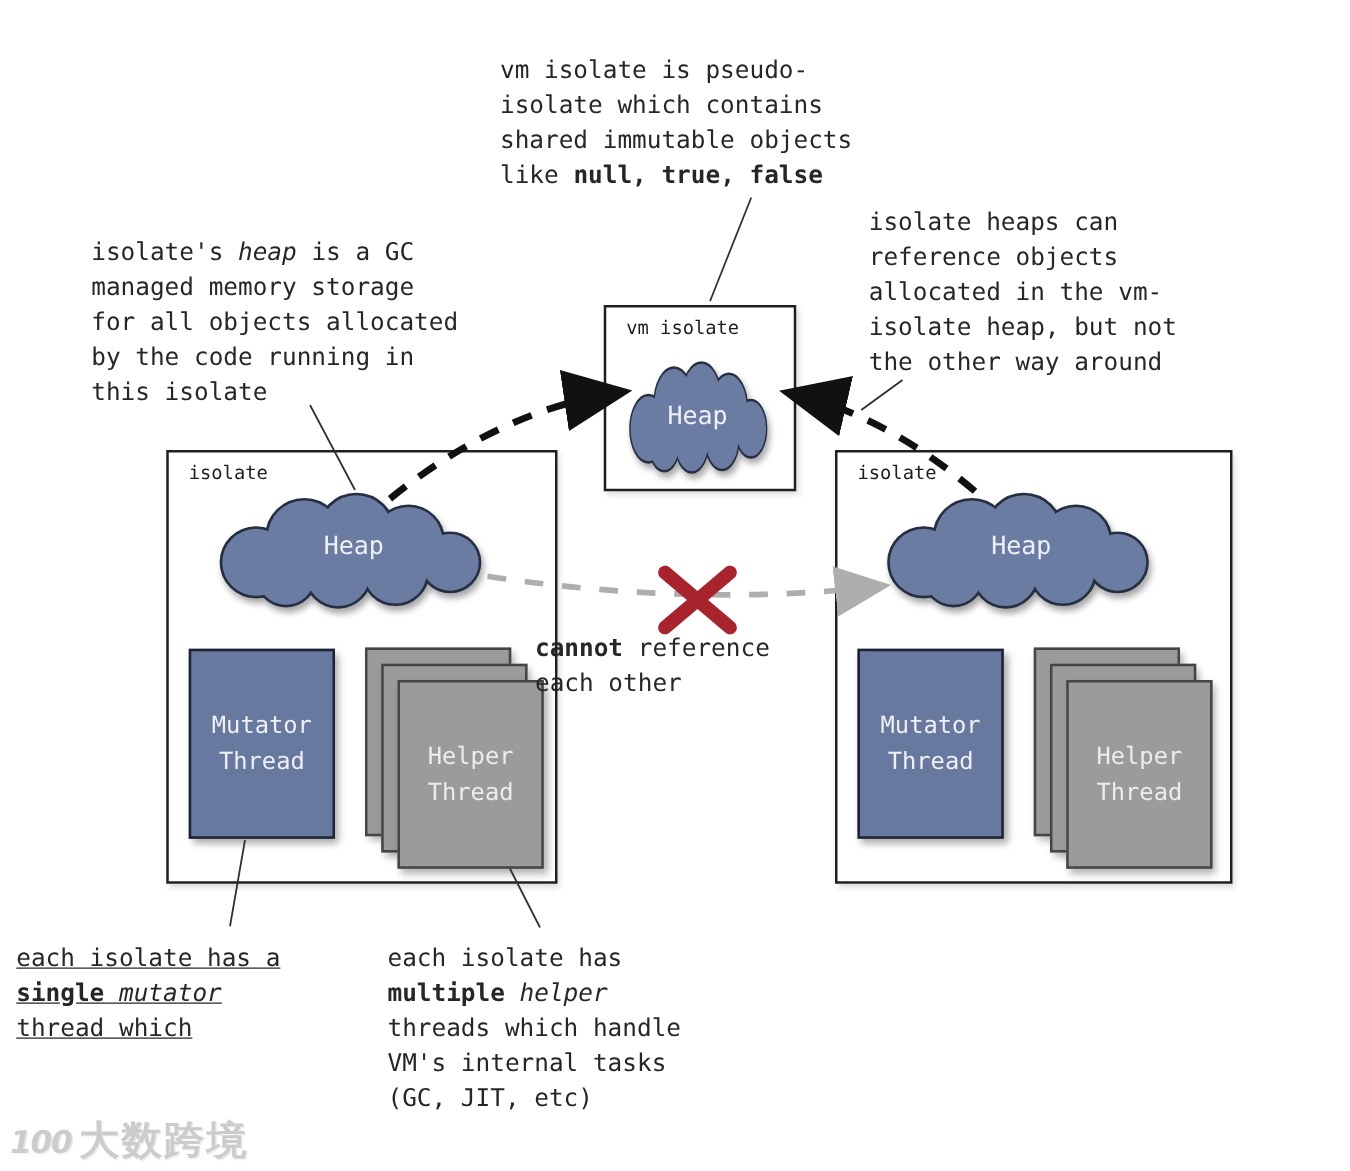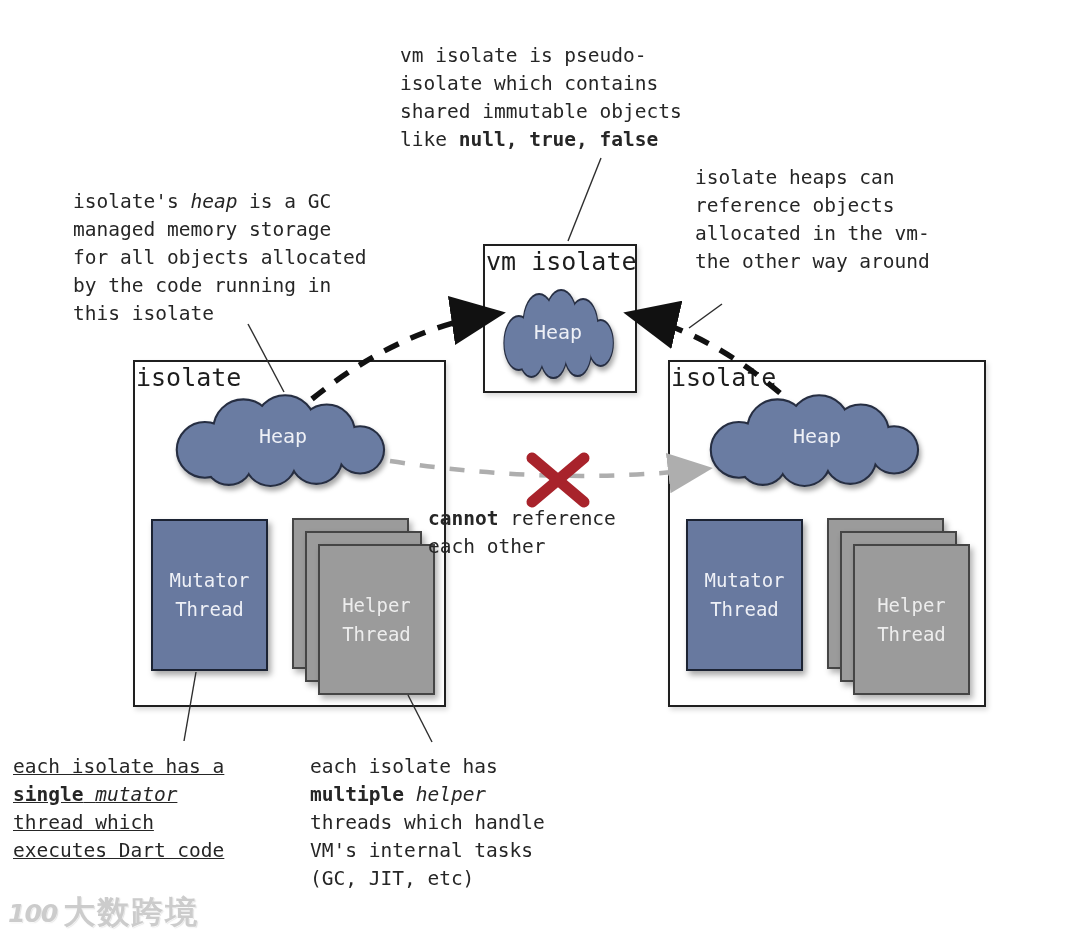--- a/index.html
+++ b/index.html
@@ -23,21 +23,21 @@
   }
   
   .box{
     position:absolute;background:#ffffff;border:2px solid var(--box-border);
     box-sizing:border-box;box-shadow:2px 3px 5px rgba(0,0,0,0.15);
   }
   .left-box{left:133px;top:360px;width:313px;height:347px;}
   .right-box{left:668px;top:360px;width:318px;height:347px;}
   .vm-box{left:483px;top:244px;width:154px;height:149px;}
   .box-label{
-    position:absolute;top:4px;left:1px;font-size:25px;line-height:24px;color:#1d1d1d;
+    position:absolute;top:4px;left:16px;font-size:15px;line-height:24px;color:#1d1d1d;
     white-space:nowrap;
   }
   
   .thread-box{
     position:absolute;box-sizing:border-box;display:flex;align-items:center;justify-content:center;
     text-align:center;font-size:19px;line-height:29px;white-space:pre-line;
   }
   .mutator{
     width:117px;height:152px;background:var(--thread-blue);
     border:2px solid var(--thread-blue-border);color:var(--light-label);
@@ -197,31 +197,31 @@
       <div class="ann-line"><span>isolate's </span><span class="seg-i">heap</span><span> is a GC</span></div>
       <div class="ann-line"><span>managed memory storage</span></div>
       <div class="ann-line"><span>for all objects allocated</span></div>
       <div class="ann-line"><span>by the code running in</span></div>
       <div class="ann-line"><span>this isolate</span></div>
     </div>
   <div class="ann ann-right">
       <div class="ann-line"><span>isolate heaps can</span></div>
       <div class="ann-line"><span>reference objects</span></div>
       <div class="ann-line"><span>allocated in the vm-</span></div>
+      <div class="ann-line"><span>isolate heap, but not</span></div>
       <div class="ann-line"><span>the other way around</span></div>
     </div>
   <div class="ann ann-center">
       <div class="ann-line"><span class="seg-b">cannot</span><span> reference</span></div>
       <div class="ann-line"><span>each other</span></div>
     </div>
   <div class="ann ann-bottom-left">
       <div class="ann-line"><span>each isolate has a</span></div>
       <div class="ann-line"><span class="seg-b">single</span><span> </span><span class="seg-i">mutator</span></div>
       <div class="ann-line"><span>thread which</span></div>
-      <div class="ann-line"><span>executes Dart code</span></div>
     </div>
   <div class="ann ann-bottom-center">
       <div class="ann-line"><span>each isolate has</span></div>
       <div class="ann-line"><span class="seg-b">multiple</span><span> </span><span class="seg-i">helper</span></div>
       <div class="ann-line"><span>threads which handle</span></div>
       <div class="ann-line"><span>VM's internal tasks</span></div>
       <div class="ann-line"><span>(GC, JIT, etc)</span></div>
     </div>
 
   <div class="watermark">

